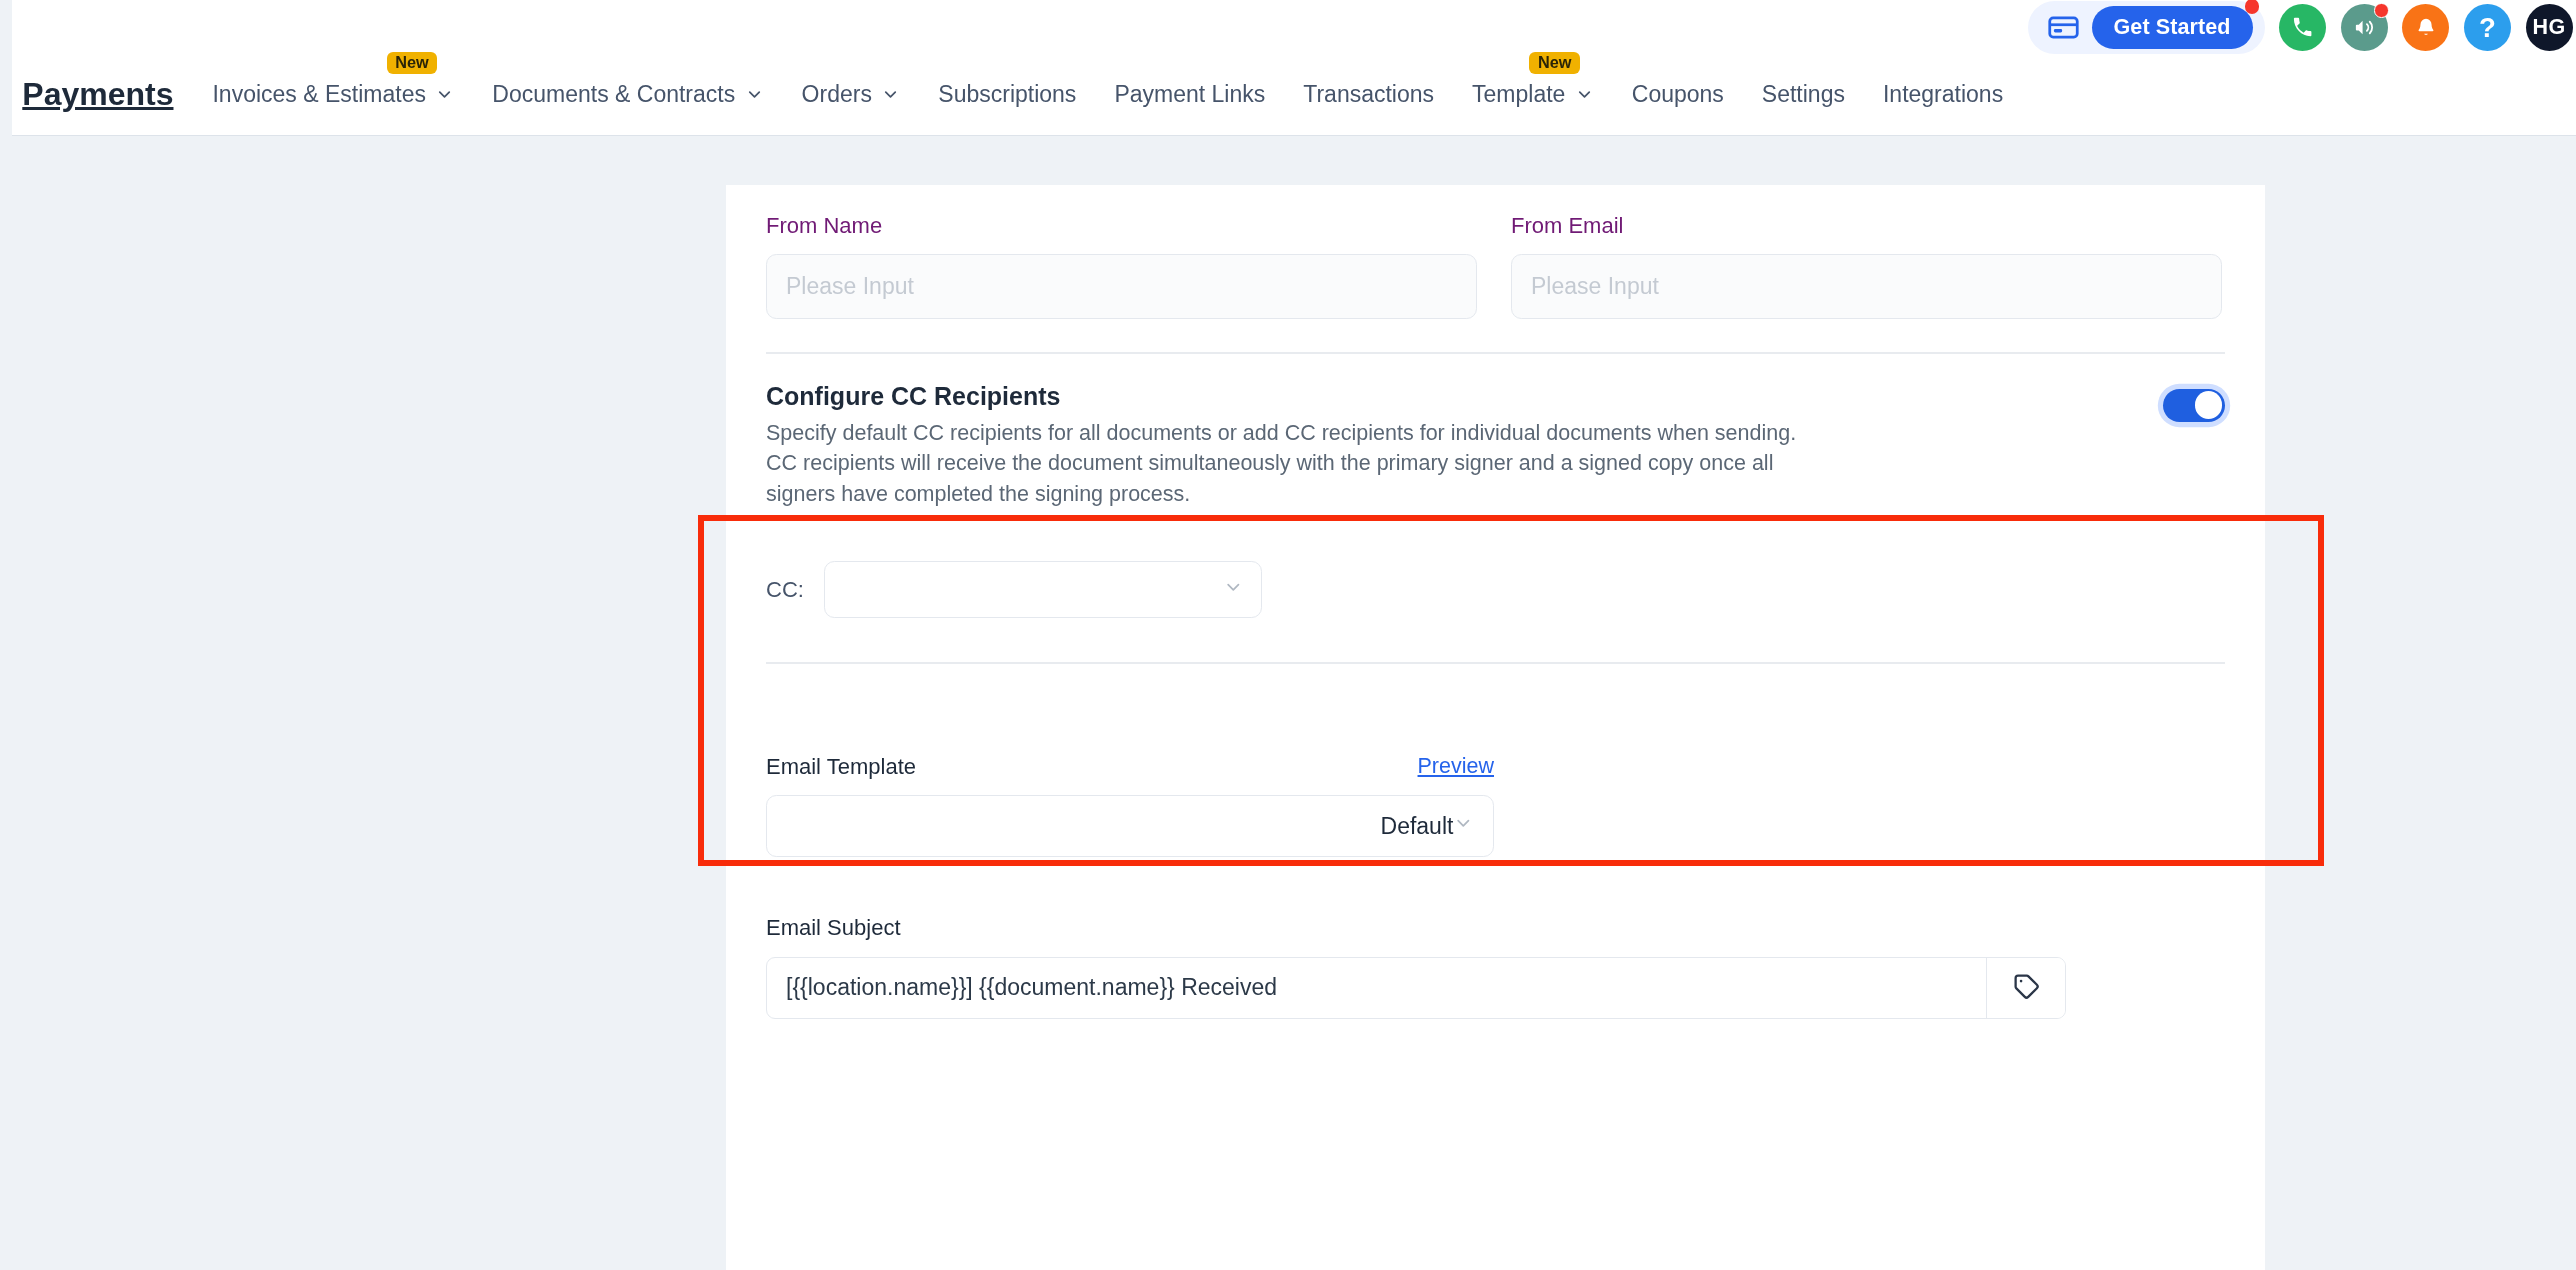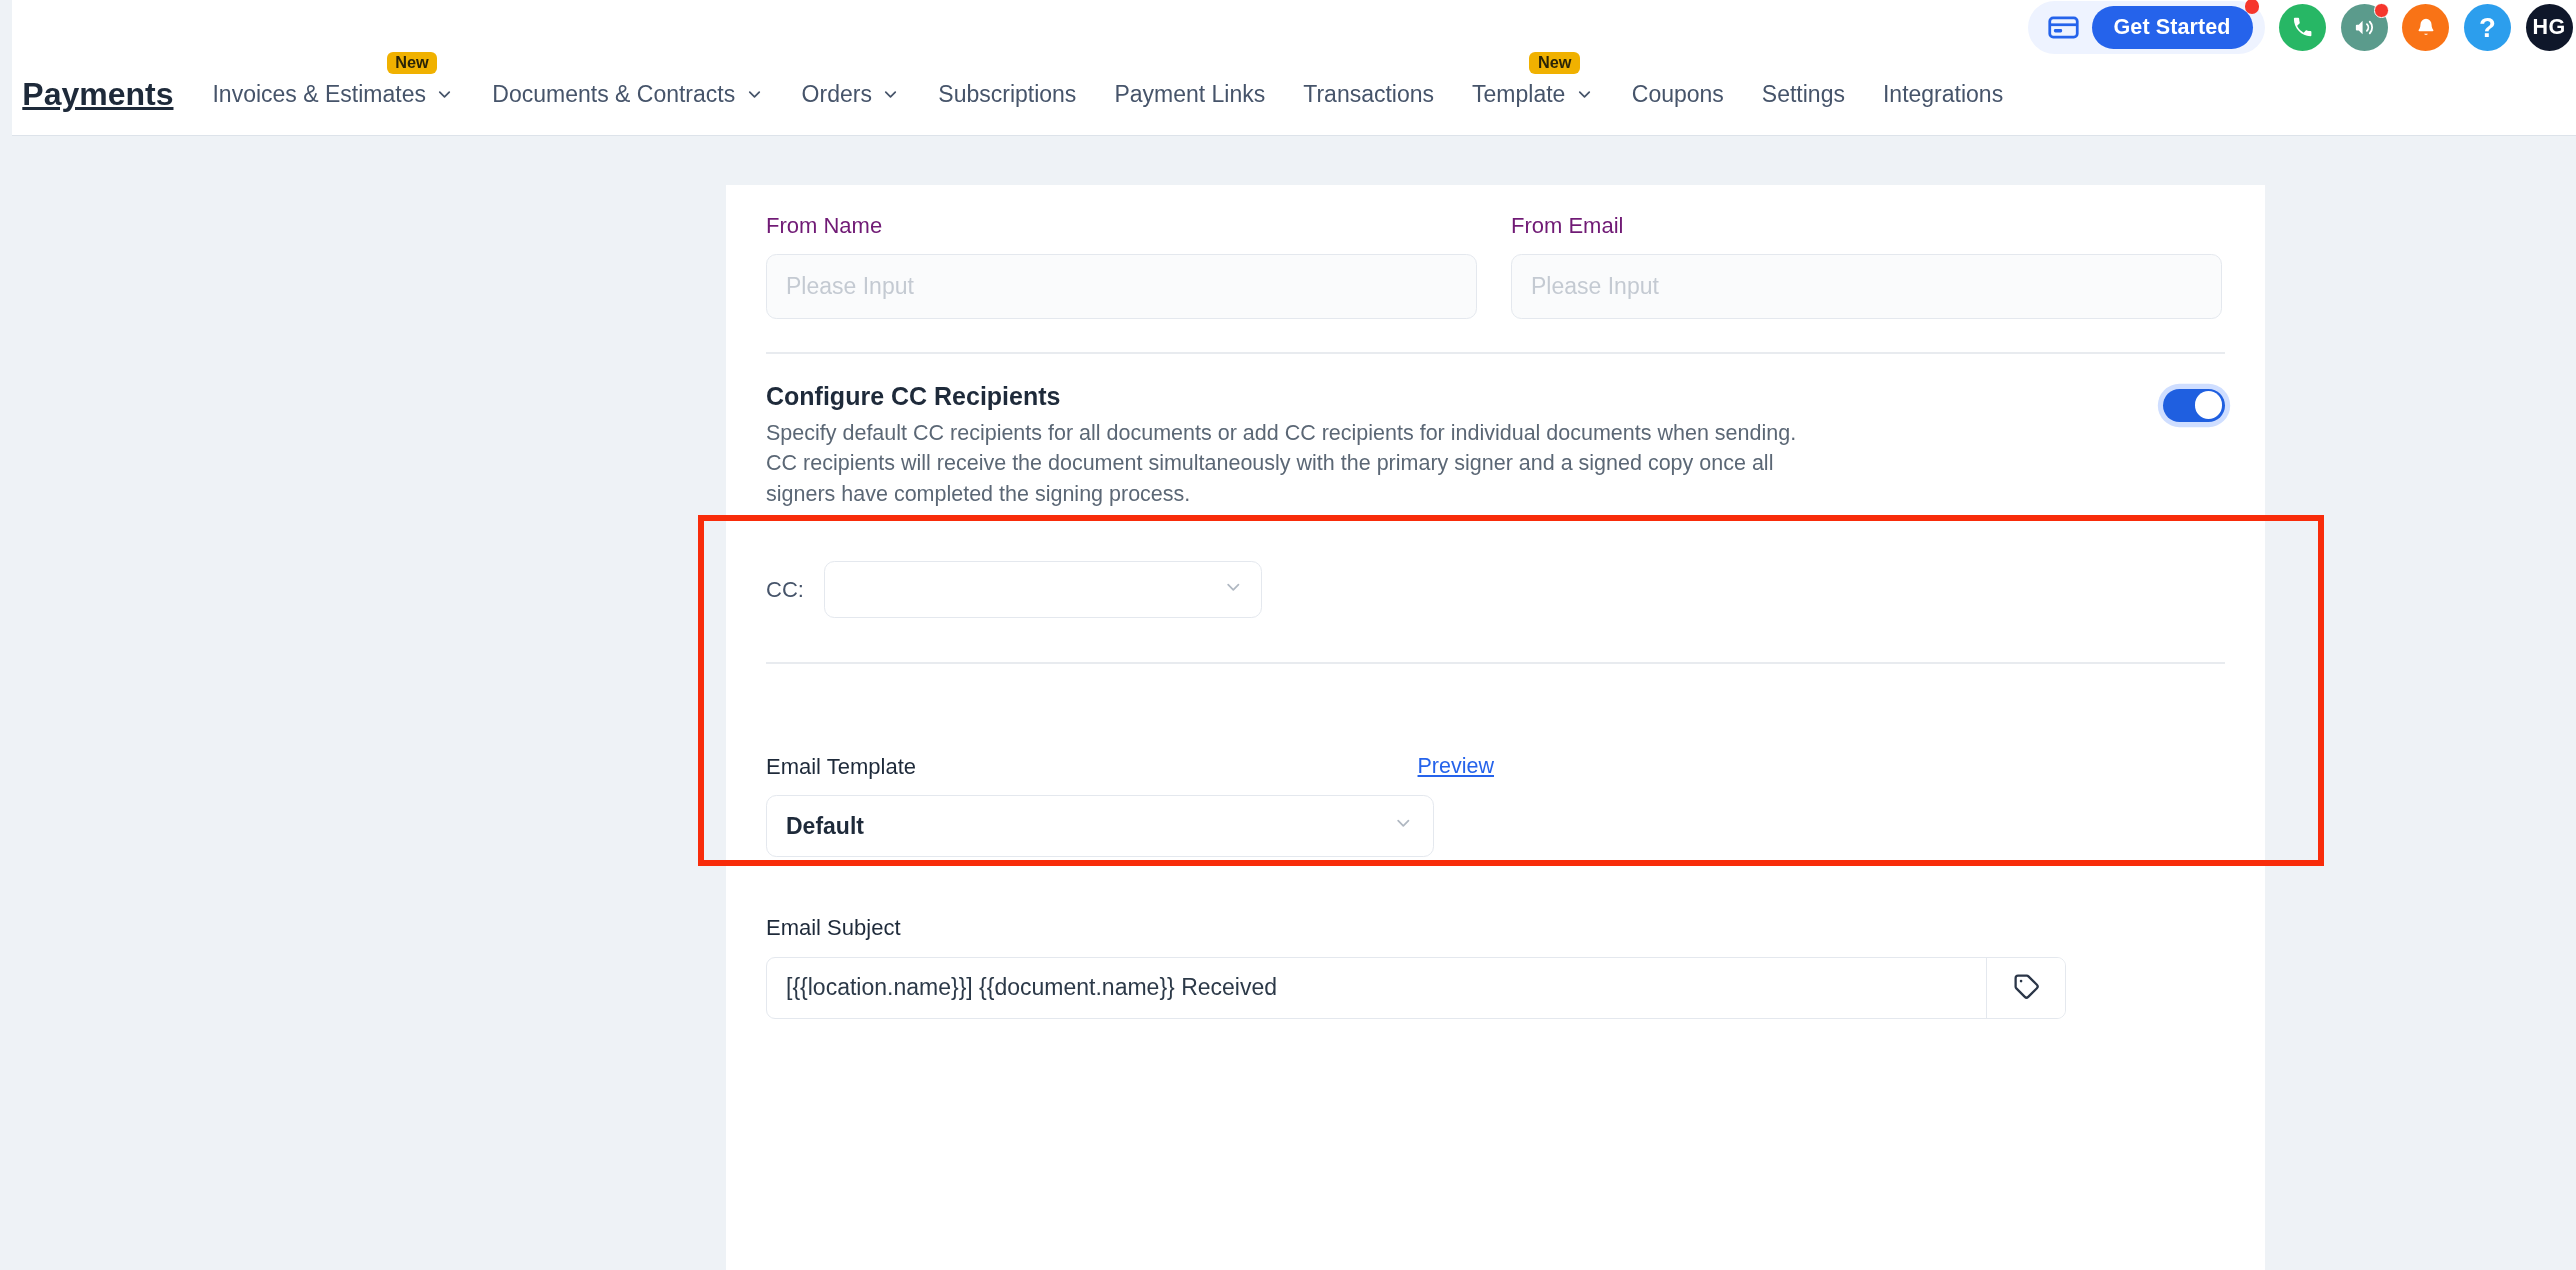--- a/index.html
+++ b/index.html
@@ -264,34 +264,33 @@
     width: 728px;
   }
   .preview-link {
     margin-left: auto;
     font-size: 21.5px;
     color: #2563eb;
     text-decoration: underline;
     cursor: pointer;
   }
   .tpl-select {
-    width: 668px;
+    width: 728px;
     height: 62px;
     margin-top: 15.5px;
     border: 1.7px solid #e4e8ee;
     border-radius: 10.3px;
     background: #ffffff;
     display: flex;
     align-items: center;
-    justify-content: space-between;
+    justify-content: flex-end;
     padding: 0 19px;
     font-size: 23px;
     color: #1e2a3a;
     cursor: pointer;
-    font-weight: bold;
   }
 
   .subj-label { margin-top: 58px; display:block; font-size:22px; color:#1e2a3a; }
   .subj-wrap {
     margin-top: 15.5px;
     width: 1300px;
     height: 62px;
     display: flex;
     border: 1.7px solid #e4e8ee;
     border-radius: 9px;

